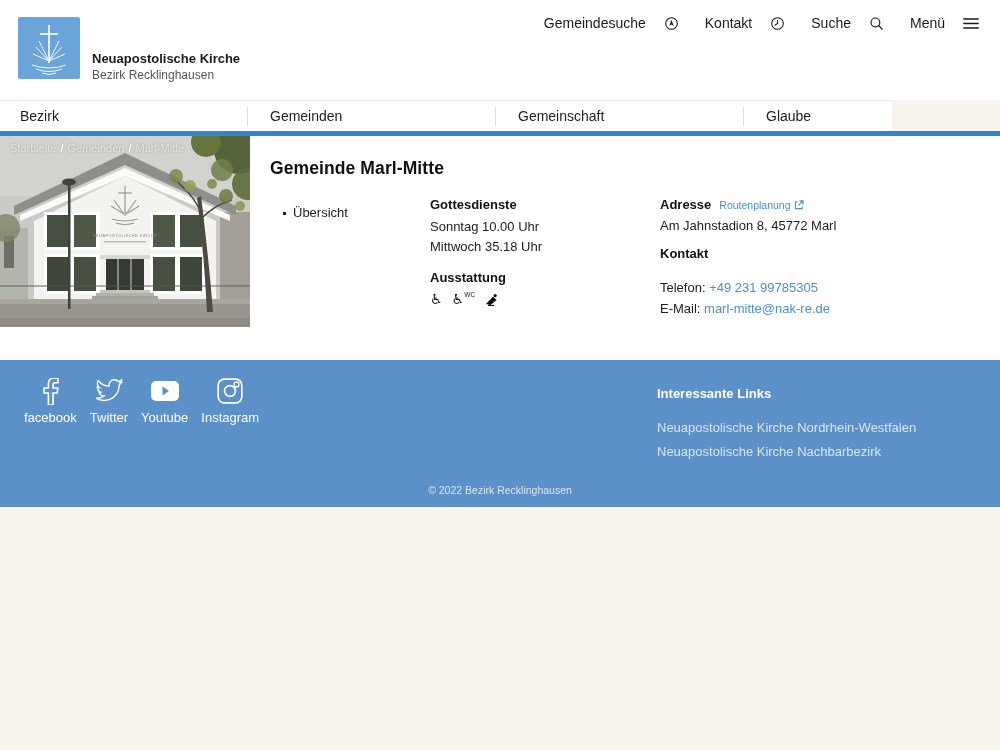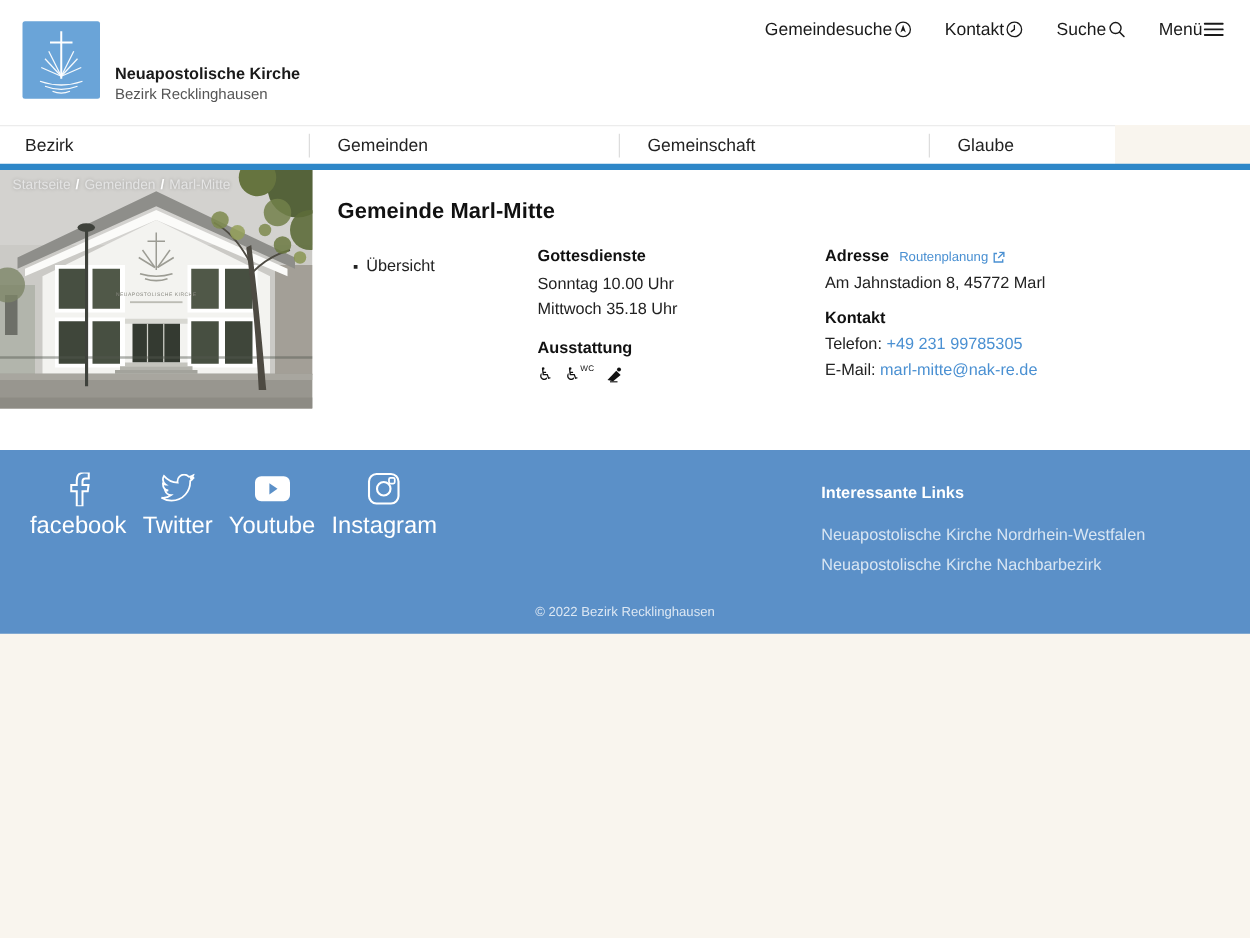--- a/index.html
+++ b/index.html
@@ -14,21 +14,21 @@
 
   
   .header{position:absolute;top:0;left:0;width:1000px;height:100px;background:#fff;}
   .logo{position:absolute;top:17px;left:18px;width:62px;height:62px;background:#6aa4d8;border-radius:2px;cursor:pointer;}
   .logo svg{display:block;width:62px;height:62px;}
   .brand{position:absolute;left:92px;top:51px;line-height:1.2;}
   .brand-title{font-size:13px;font-weight:bold;color:#1a1a1a;}
   .brand-sub{font-size:12px;color:#555;margin-top:1px;}
 
   .meta-nav{position:absolute;top:11px;right:20px;display:flex;align-items:center;gap:25px;height:24px;}
-  .meta-item{display:flex;align-items:center;gap:0;font-size:14px;color:#1a1a1a;cursor:pointer;}
+  .meta-item{display:flex;align-items:center;gap:17px;font-size:14px;color:#1a1a1a;cursor:pointer;}
   .meta-item svg{display:block;}
 
   
   .main-nav{position:absolute;top:100px;left:0;width:892px;height:31px;background:#fff;border-top:1px solid #ececec;}
   .nav-item{position:absolute;top:0;height:31px;line-height:31px;font-size:14px;color:#222;cursor:pointer;}
   .nav-item.n0{left:20px;} .nav-item.n1{left:270px;} .nav-item.n2{left:518px;} .nav-item.n3{left:766px;}
   .nav-divider{position:absolute;top:6px;width:1px;height:19px;background:#ddd;}
   .nav-divider.d0{left:247px;} .nav-divider.d1{left:495px;} .nav-divider.d2{left:743px;}
   .accent-bar{position:absolute;top:131px;left:0;width:1000px;height:5px;background:#2e87c8;}
 
@@ -63,21 +63,21 @@
   .kontakt-head{margin-top:10px !important;}
   .contact-line{line-height:21px;color:#222;}
   .contact-line:first-of-type{margin-top:3px;}
   a.blue{color:#4a90d2;text-decoration:none;cursor:pointer;}
 
   
   .footer{position:absolute;top:360px;left:0;width:1000px;height:147px;background:#5b90c8;color:#fff;}
   .social-row{position:absolute;left:24px;top:17px;display:flex;gap:13px;}
   .social-item{display:flex;flex-direction:column;align-items:center;cursor:pointer;}
   .social-item .s-icon{height:28px;display:flex;align-items:center;}
-  .social-item .s-label{font-size:19px;margin-top:5px;color:#fff;}
+  .social-item .s-label{font-size:13px;margin-top:5px;color:#fff;}
   .flinks{position:absolute;left:657px;top:26px;}
   .flinks h4{margin:0 0 15px 0;font-size:13px;font-weight:bold;color:#fff;}
   .flink{font-size:13px;color:#d9e6f3;line-height:24px;cursor:pointer;}
   .copyright{position:absolute;left:0;top:124px;width:1000px;text-align:center;font-size:10.5px;color:rgba(255,255,255,.78);}
 </style>
 </head>
 <body>
 
 <div id="app">
 
@@ -263,21 +263,21 @@
         <span class="route-link">
           <span>Routenplanung</span>
           <svg width="10" height="10" viewBox="0 0 11 11">
             <path d="M4 2 H1.5 V9.5 H9 V7" fill="none" stroke="#4a90d2" stroke-width="1.2"></path>
             <path d="M6 1 H10 V5 M10 1 L5 6" fill="none" stroke="#4a90d2" stroke-width="1.2"></path>
           </svg>
         </span>
       </div>
       <div class="addr-line">Am Jahnstadion 8, 45772 Marl</div>
       <h3 class="kontakt-head" style="margin-top:10px;">Kontakt</h3>
-      <div class="contact-line" style="margin-top:3px;">
+      <div class="contact-line" style="margin-top:16px;">
         <span>Telefon: </span><a class="blue">+49 231 99785305</a>
       </div>
       <div class="contact-line">
         <span>E-Mail: </span><a class="blue">marl-mitte@nak-re.de</a>
       </div>
     </div>
   </section>
 
   <footer class="footer">
     <div class="social-row">

